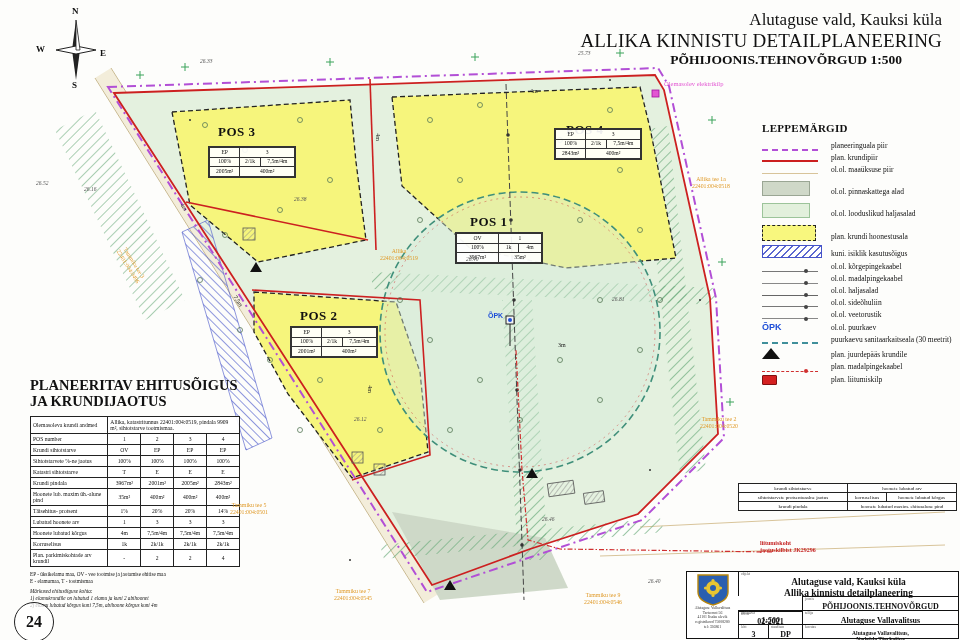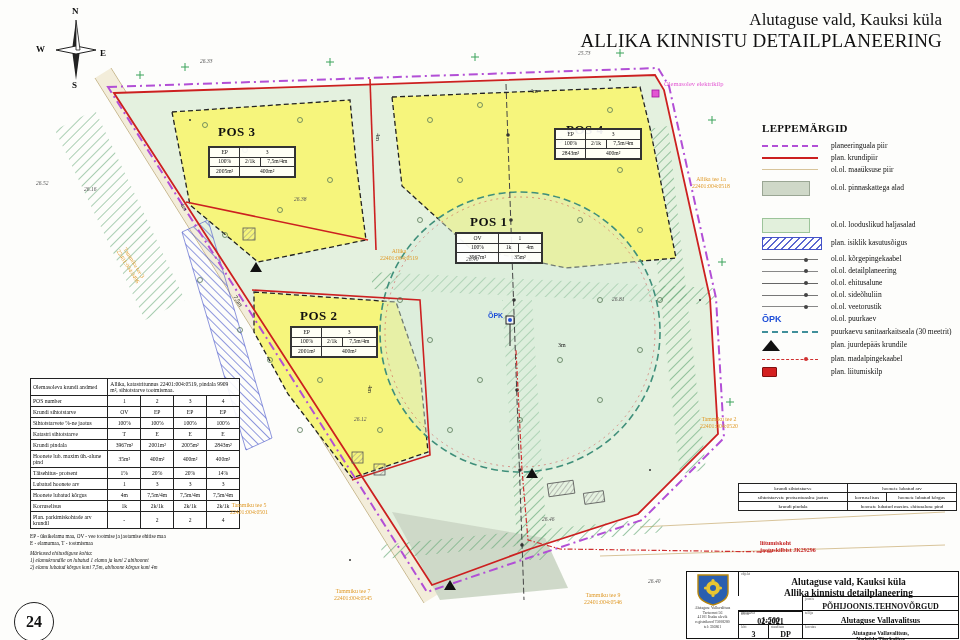--- a/index.html
+++ b/index.html
@@ -10,21 +10,21 @@
   .map-title{right:18px;top:10px;text-align:right;line-height:1.18;}
   .map-title .t1{font-size:17px;}
   .map-title .t2{font-size:19px;letter-spacing:.2px;}
   .map-title .t3{font-size:13.5px;font-weight:bold;margin-right:40px;}
   
   .compass{left:48px;top:8px;width:56px;height:84px;font-size:9px;font-weight:bold;}
   .compass span{position:absolute;}
   
   .legend{left:762px;top:122px;width:196px;font-size:7.5px;}
   .legend h3{font-size:11px;margin:0 0 8px 0;letter-spacing:.3px;}
-  .lg-row{display:flex;align-items:center;margin-bottom:3.2px;}
+  .lg-row{display:flex;align-items:flex-end;margin-bottom:3.2px;}
   .lg-sw{width:62px;flex:0 0 62px;margin-right:7px;display:flex;align-items:center;justify-content:flex-start;}
   .lg-label{line-height:1.15;}
   .ln{width:56px;height:0;position:relative;}
   .ln-dot::after{content:'';position:absolute;right:10px;top:-2.5px;width:4px;height:4px;border-radius:50%;background:#444;}
   .sw-planarea{border-top:2px dashed #b24fd6;}
   .sw-krundipiir{border-top:2.2px solid #cc1f1f;}
   .sw-maauksus{border-top:1px solid #d8c49a;}
   .sw-cadtxt{color:#e09a28;font-size:5.5px;text-align:center;line-height:1.2;width:62px;}
   .bx{width:46px;height:13px;}
   .sw-hooned{background:#c9c9c9;border:.8px solid #808080;}
@@ -204,20 +204,21 @@
       <path d="M708,120 h8 M712,116 v8"></path>
       <path d="M718,262 h8 M722,258 v8"></path>
     <path d="M726,402 h8 M730,398 v8"></path>
       <path d="M136,75 h8 M140,71 v8"></path>
   </g>
 </svg>
 
 <div class="abs map-title">
   <div class="t1">Alutaguse vald, Kauksi küla</div>
   <div class="t2">ALLIKA KINNISTU DETAILPLANEERING</div>
+  <div class="t3">PÕHIJOONIS.TEHNOVÕRGUD 1:500</div>
 </div>
 
 <div class="abs compass">
   <svg width="56" height="84" viewBox="0 0 56 84">
     <polygon points="28,12 32,42 28,72 24,42" fill="#222"></polygon>
     <polygon points="8,42 28,38 48,42 28,46" fill="#fff" stroke="#222" stroke-width="1"></polygon>
     <polygon points="28,12 32,42 28,42" fill="#fff" stroke="#222" stroke-width="0.8"></polygon>
   </svg>
   <span style="left:24px;top:-2px">N</span>
   <span style="left:-12px;top:36px">W</span>
@@ -245,49 +246,55 @@
         <span class="ln sw-maauksus"></span>
       </span>
     <span class="lg-label">ol.ol. maaüksuse piir</span>
   </div>
   <div class="lg-row" style="margin-top:7px">
     <span class="lg-sw">
         <span class="bx sw-pinnas"></span>
       </span>
     <span class="lg-label">ol.ol. pinnaskattega alad</span>
   </div>
-  <div class="lg-row" style="margin-top:22px">
+  <div class="lg-row" style="margin-top:7px">
     <span class="lg-sw">
         <span class="bx sw-haljas"></span>
       </span>
     <span class="lg-label">ol.ol. looduslikud haljasalad</span>
   </div>
+  <div class="lg-row" style="margin-top:7px">
+    <span class="lg-sw">
+        <span class="sw-hoonestus"></span>
+      </span>
+    <span class="lg-label">plan. krundi hoonestusala</span>
+  </div>
   <div class="lg-row" style="margin-top:4px">
     <span class="lg-sw">
         <span class="sw-isiklik"></span>
       </span>
-    <span class="lg-label">plan. isiklik kasutusõigus</span>
+    <span class="lg-label">kuni. isiklik kasutusõigus</span>
   </div>
   <div class="lg-row" style="margin-top:5px">
     <span class="lg-sw">
         <span class="ln ln-dot c1"></span>
       </span>
     <span class="lg-label">ol.ol. kõrgepingekaabel</span>
   </div>
   <div class="lg-row">
     <span class="lg-sw">
         <span class="ln ln-dot c2"></span>
       </span>
-    <span class="lg-label">ol.ol. detailplaneering</span>
+    <span class="lg-label">ol.ol. madalpingekaabel</span>
   </div>
   <div class="lg-row">
     <span class="lg-sw">
         <span class="ln ln-dot c3"></span>
       </span>
-    <span class="lg-label">ol.ol. ehitusalune</span>
+    <span class="lg-label">ol.ol. haljasalad</span>
   </div>
   <div class="lg-row">
     <span class="lg-sw">
         <span class="ln ln-dot c1"></span>
       </span>
     <span class="lg-label">ol.ol. sideõhuliin</span>
   </div>
   <div class="lg-row">
     <span class="lg-sw">
         <span class="ln ln-dot c2"></span>
@@ -404,20 +411,23 @@
         </tr>
     <tr>
           <td>2001m²</td>
           <td colspan="2">400m²</td>
         </tr>
   </tbody>
     </table>
 </div>
 
 <div class="abs btable-wrap">
+  <h2>
+    <span>PLANEERITAV EHITUSÕIGUS</span><br><span>JA KRUNDIJAOTUS</span>
+  </h2>
   <table class="btable">
     <tbody>
       <tr>
         <td class="lab">Olemasoleva krundi andmed</td>
         <td class="val" colspan="4" style="text-align:left">Allika, katastritunnus 22401:004:0519, pindala 9909 m², sihtotstarve tootmismaa.</td>
       </tr>
       <tr>
           <td class="lab">POS number</td>
           <td class="val">1</td>
           <td class="val">2</td>

